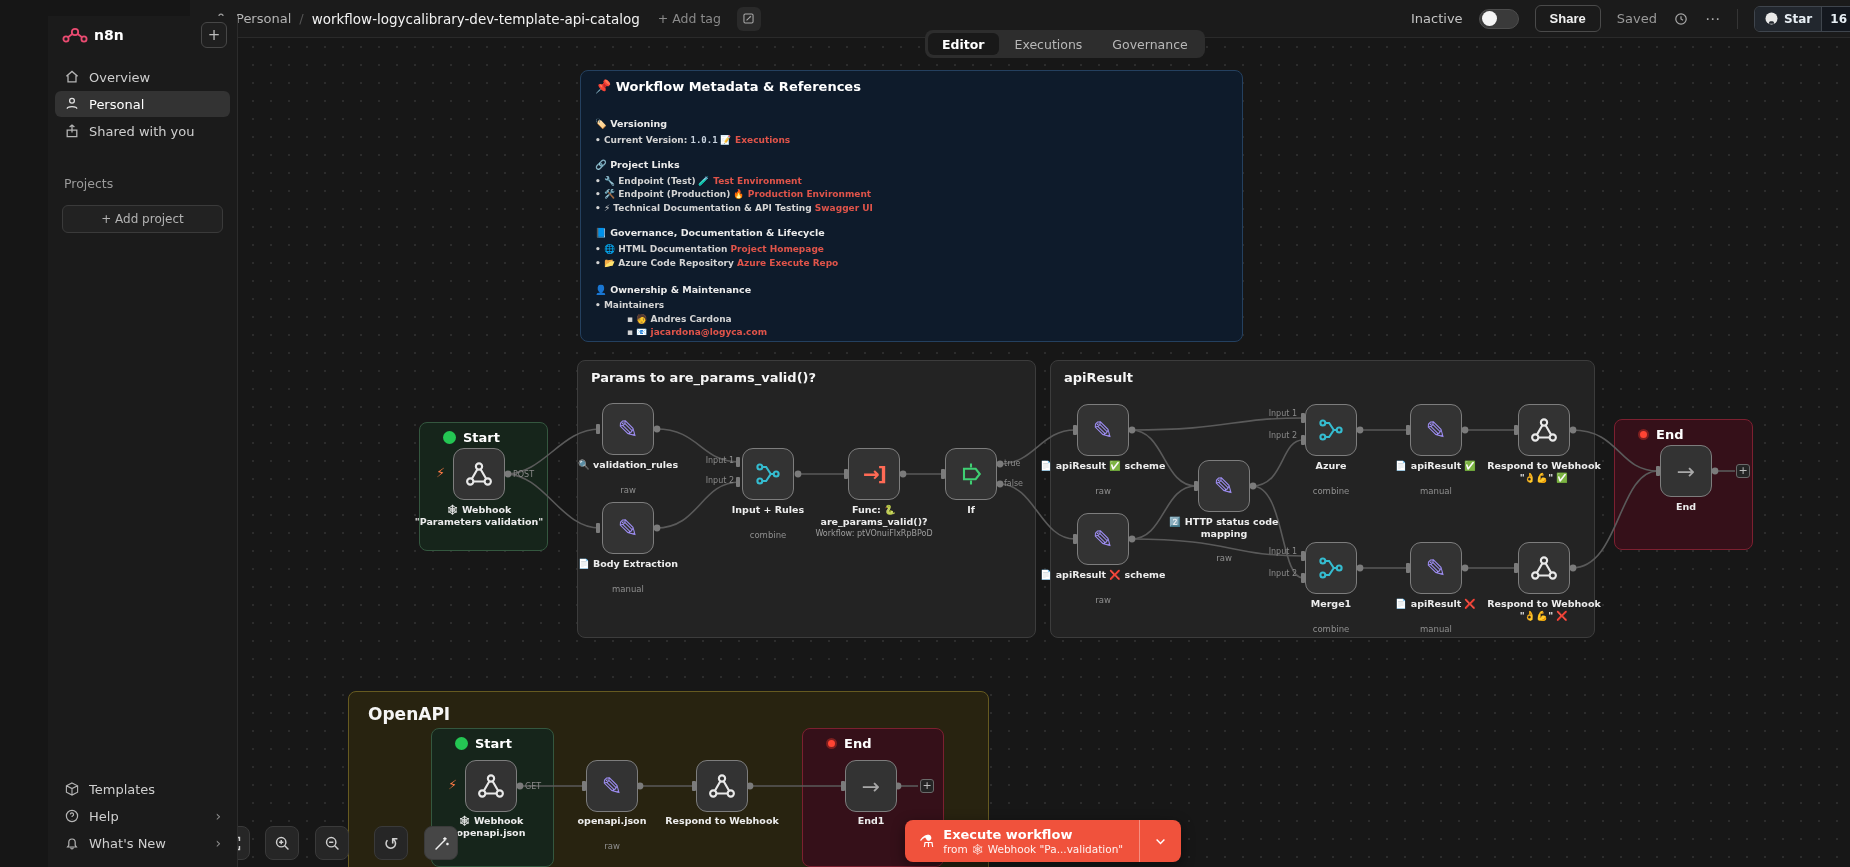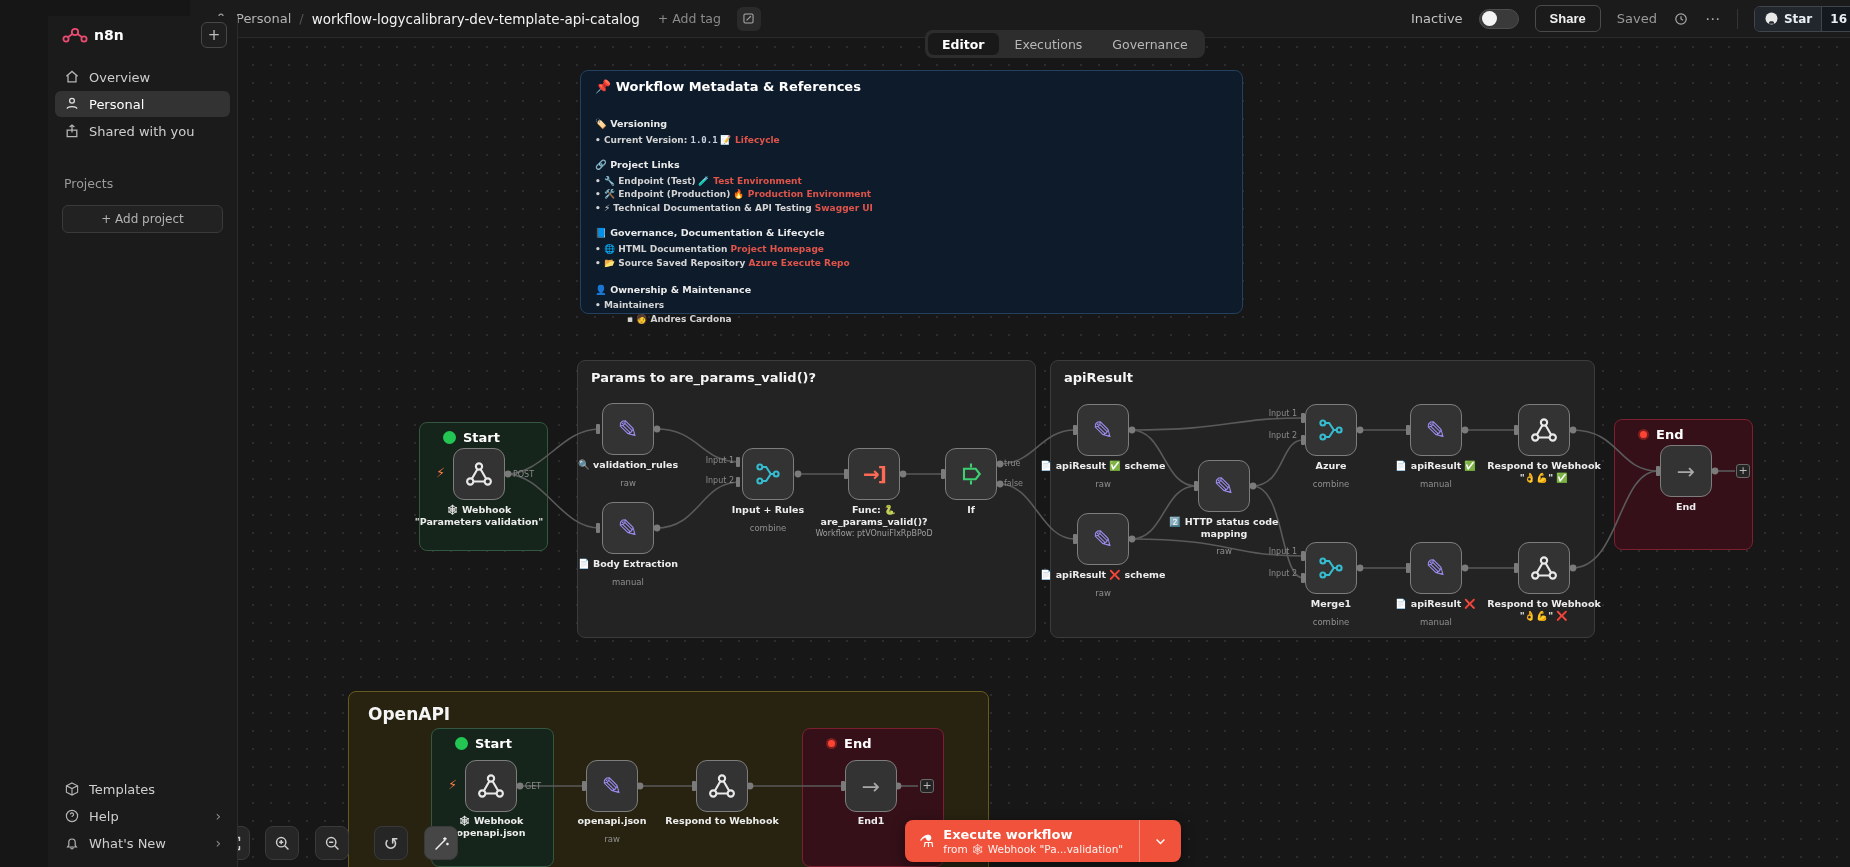--- a/index.html
+++ b/index.html
@@ -45,21 +45,21 @@
   .gh .gh-left { display:flex; align-items:center; gap:5px; background:#22272e; padding:0 9px; }
   .gh .gh-count { display:flex; align-items:center; background:#14181f; border-left:1px solid #3f454d; padding:0 8px; }
 
   .tabsbar { position:absolute; left:925px; top:30px; height:28px; background:#2d2d2d; border-radius:8px; padding:3px; display:flex; gap:2px; z-index:9; }
   .tab { padding:2px 14px; border-radius:6px; font-size:12.5px; color:#b8b8b8; display:flex; align-items:center; }
   .tab.active { background:#191919; color:#fff; font-weight:bold; }
 
   
   .sticky { position:absolute; border-radius:8px; z-index:1; }
   .sticky .gtitle { font-weight:bold; color:#f5f5f5; font-size:13px; padding:9px 13px; }
-  .note { left:580px; top:70px; width:663px; height:244px; background:#0e1b2b; border:1px solid #24405f; padding:8px 16px 0 14px; }
+  .note { left:580px; top:70px; width:663px; height:272px; background:#0e1b2b; border:1px solid #24405f; padding:8px 16px 0 14px; }
   .note-title { font-weight:bold; color:#fff; font-size:13px; }
   .note-h { font-weight:bold; color:#ececec; font-size:9.5px; }
   .note-l { color:#d4d4d4; font-size:9px; font-weight:bold; line-height:13.5px; }
   .note-link { color:#e0544a; }
   .mono { font-family:"DejaVu Sans Mono","Liberation Mono",monospace; color:#c9d4e0; }
   .ind1 { padding-left:16px; } .ind2 { padding-left:32px; }
 
   .grp-params { left:577px; top:360px; width:459px; height:278px; background:#232323; border:1px solid #3c3c3c; }
   .grp-api { left:1050px; top:360px; width:545px; height:278px; background:#232323; border:1px solid #3c3c3c; }
   .grp-start { left:419px; top:422px; width:129px; height:129px; background:#16251b; border:1px solid #34573f; }
@@ -72,21 +72,21 @@
   .dot { width:13px; height:13px; border-radius:50%; }
   .dot.green { background:#24c653; } .dot.red { background:#ff4433; border:2px solid #7e1f1f; width:11px; height:11px; }
 
   
   .node { position:absolute; width:52px; height:52px; background:#333; border:1.6px solid #7d7d7d; border-radius:11px; display:flex; align-items:center; justify-content:center; z-index:3; }
   .pen { color:#9d8df2; font-size:25px; }
   .coral-g { color:#ff6a55; font-size:20px; font-weight:bold; letter-spacing:-2px; }
   .gray-g { color:#a8a8a8; font-size:22px; }
   .cap { position:absolute; width:130px; text-align:center; z-index:3; }
   .cap-main { color:#ededed; font-size:9.5px; font-weight:bold; line-height:11.5px; }
-  .cap-sub { color:#8f8f8f; font-size:8.5px; margin-top:7px; }
+  .cap-sub { color:#8f8f8f; font-size:8.5px; margin-top:14px; }
   .cap-l3 { color:#9f9f9f; font-size:8px; margin-top:2px; }
   .port-label { position:absolute; width:38px; text-align:right; color:#8a8a8a; font-size:8px; z-index:3; }
   .out-label { position:absolute; color:#8a8a8a; font-size:8px; z-index:3; }
   .bolt { position:absolute; color:#ff7a45; font-size:13px; z-index:3; }
   .plusbox { position:absolute; width:14px; height:14px; border:1px solid #6a6a6a; border-radius:3px; background:#242424; color:#bdbdbd; font-size:11px; line-height:12px; text-align:center; z-index:3; }
   svg.wires { position:absolute; left:0; top:0; z-index:2; pointer-events:none; }
 
   .collapse-handle { position:absolute; left:190px; top:446px; width:13px; height:26px; background:#303030; border-radius:0 8px 8px 0; color:#aaa; font-size:13px; display:flex; align-items:center; justify-content:center; z-index:4; }
 
   
@@ -221,47 +221,51 @@
   </div>
 
   <div class="collapse-handle">‹</div>
 
   <div class="sticky note">
     <div class="note-title">📌 Workflow Metadata &amp; References</div>
     <div class="note-h" style="margin-top:24px;">🏷️ Versioning</div>
     <div class="note-l" style="margin-top:5px;">
       <span>• Current Version:</span>
       <span class="mono">1.0.1</span>
-      <span class="note-link">📝 Lifecycle</span>
+      <span class="note-link">📝 Executions</span>
     </div>
     <div class="note-h" style="margin-top:11px;">🔗 Project Links</div>
     <div class="note-l" style="margin-top:5px;">
       <span>• 🔧 Endpoint (Test)</span>
       <span class="note-link">🧪 Test Environment</span>
     </div>
     <div class="note-l">
       <span>• 🛠️ Endpoint (Production)</span>
       <span class="note-link">🔥 Production Environment</span>
     </div>
     <div class="note-l">
       <span>• ⚡ Technical Documentation &amp; API Testing</span>
       <span class="note-link">Swagger UI</span>
     </div>
     <div class="note-h" style="margin-top:12px;">📘 Governance, Documentation &amp; Lifecycle</div>
     <div class="note-l" style="margin-top:5px;">
       <span>• 🌐 HTML Documentation</span>
       <span class="note-link">Project Homepage</span>
     </div>
     <div class="note-l">
-      <span>• 📂 Source Saved Repository</span>
+      <span>• 📂 Azure Code Repository</span>
       <span class="note-link">Azure Execute Repo</span>
     </div>
     <div class="note-h" style="margin-top:14px;">👤 Ownership &amp; Maintenance</div>
     <div class="note-l" style="margin-top:4px;">• Maintainers</div>
     <div class="note-l ind2">▪ 🧑 Andres Cardona</div>
+    <div class="note-l ind2">
+      <span>▪ 📧</span>
+      <span class="note-link">jacardona@logyca.com</span>
+    </div>
   </div>
 
   <div class="sticky grp-params">
     <div class="gtitle">Params to are_params_valid()?</div>
   </div>
   <div class="sticky grp-api">
     <div class="gtitle">apiResult</div>
   </div>
   <div class="sticky grp-start">
     <div class="dot-title">

